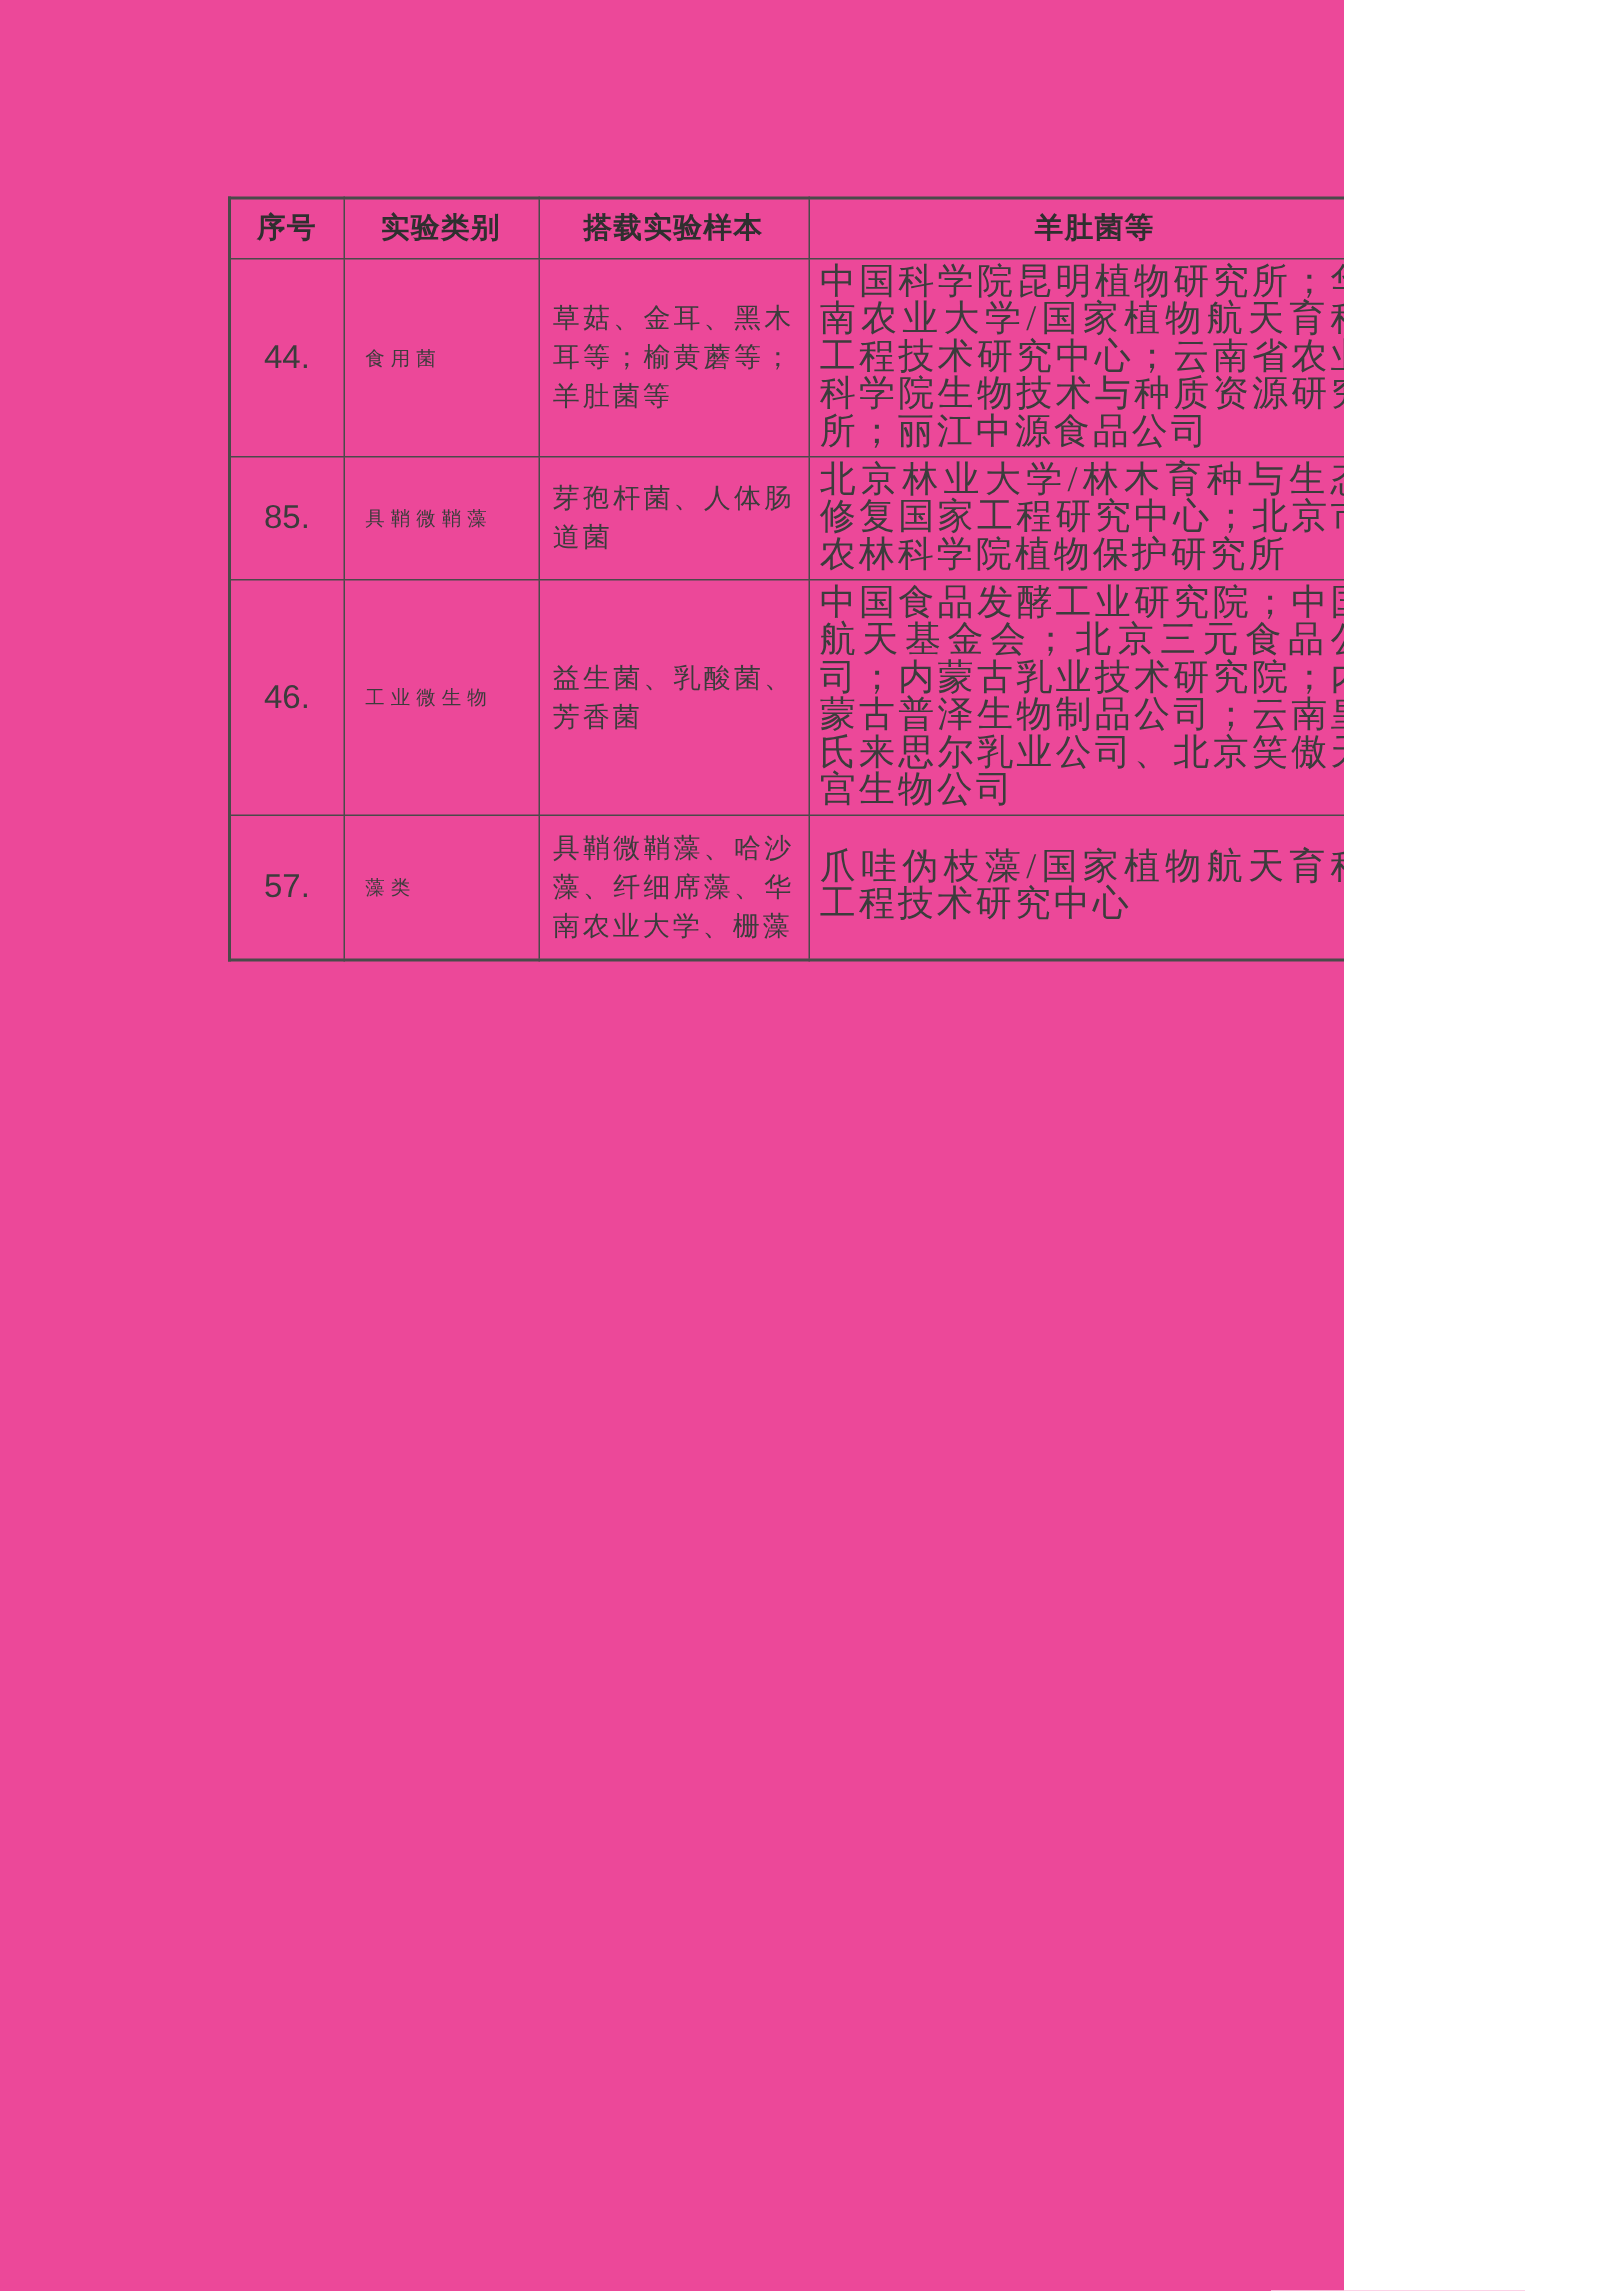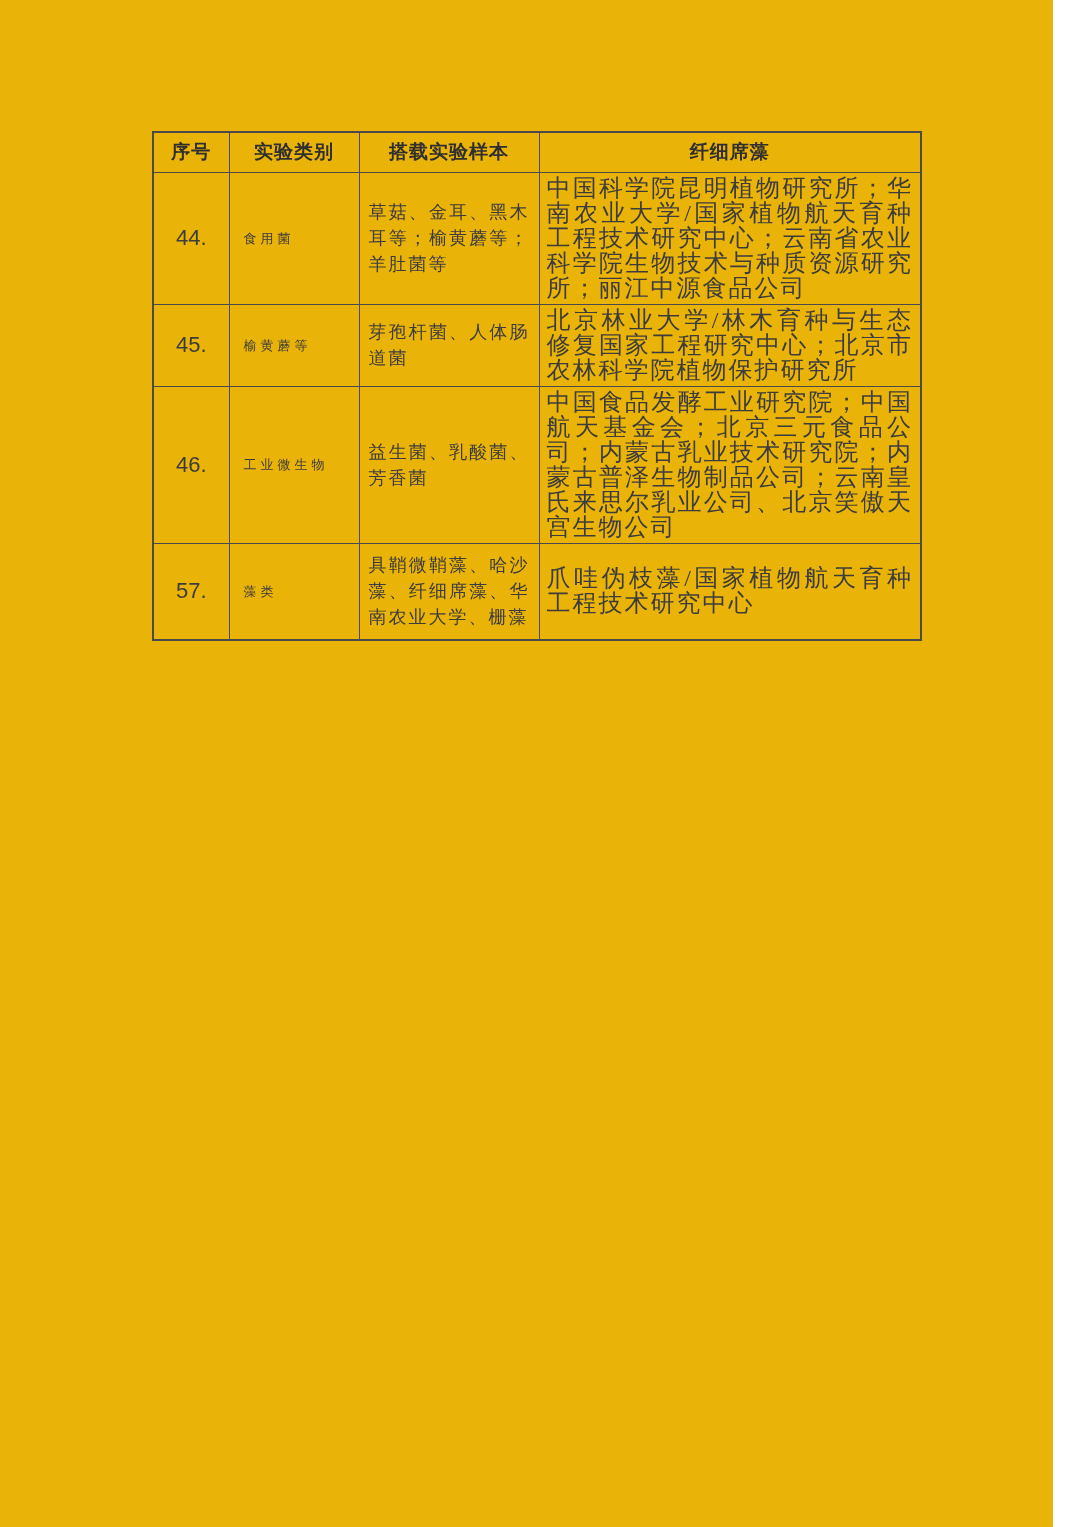--- a/index.html
+++ b/index.html
@@ -1,21 +1,21 @@
 <!DOCTYPE html>
 <html><head>
 <meta charset="utf-8">
 <style>
   * { box-sizing: border-box; }
   html, body { margin: 0; padding: 0; background: #ffffff; }
   .page {
     position: relative;
-    width: 1053px;
+    width: 896px;
     height: 1527px;
-    background: #eab308;
+    background: #ec4899;
     font-family: "Liberation Serif", "DejaVu Serif", serif;
     color: #3c3c3c;
     overflow: hidden;
   }
   table.exp-table {
     position: absolute;
     left: 152px;
     top: 131px;
     width: 768px;
     border-collapse: collapse;
@@ -82,33 +82,33 @@
       <col style="width:76px">
       <col style="width:130px">
       <col style="width:180px">
       <col style="width:382px">
     </colgroup>
     <thead>
       <tr>
         <th>序号</th>
         <th>实验类别</th>
         <th>搭载实验样本</th>
-        <th>纤细席藻</th>
+        <th>羊肚菌等</th>
       </tr>
     </thead>
     <tbody>
       <tr class="row-44">
         <td class="cell-no">44.</td>
         <td class="cell-category">食用菌</td>
         <td class="cell-samples">草菇、金耳、黑木耳等；榆黄蘑等；羊肚菌等</td>
         <td class="cell-units">中国科学院昆明植物研究所；华南农业大学/国家植物航天育种工程技术研究中心；云南省农业科学院生物技术与种质资源研究所；丽江中源食品公司</td>
       </tr>
       <tr class="row-45">
-        <td class="cell-no">45.</td>
-        <td class="cell-category">榆黄蘑等</td>
+        <td class="cell-no">85.</td>
+        <td class="cell-category">具鞘微鞘藻</td>
         <td class="cell-samples">芽孢杆菌、人体肠道菌</td>
         <td class="cell-units">北京林业大学/林木育种与生态修复国家工程研究中心；北京市农林科学院植物保护研究所</td>
       </tr>
       <tr class="row-46">
         <td class="cell-no">46.</td>
         <td class="cell-category">工业微生物</td>
         <td class="cell-samples">益生菌、乳酸菌、芳香菌</td>
         <td class="cell-units">中国食品发酵工业研究院；中国航天基金会；北京三元食品公司；内蒙古乳业技术研究院；内蒙古普泽生物制品公司；云南皇氏来思尔乳业公司、北京笑傲天宫生物公司</td>
       </tr>
       <tr class="row-47">

